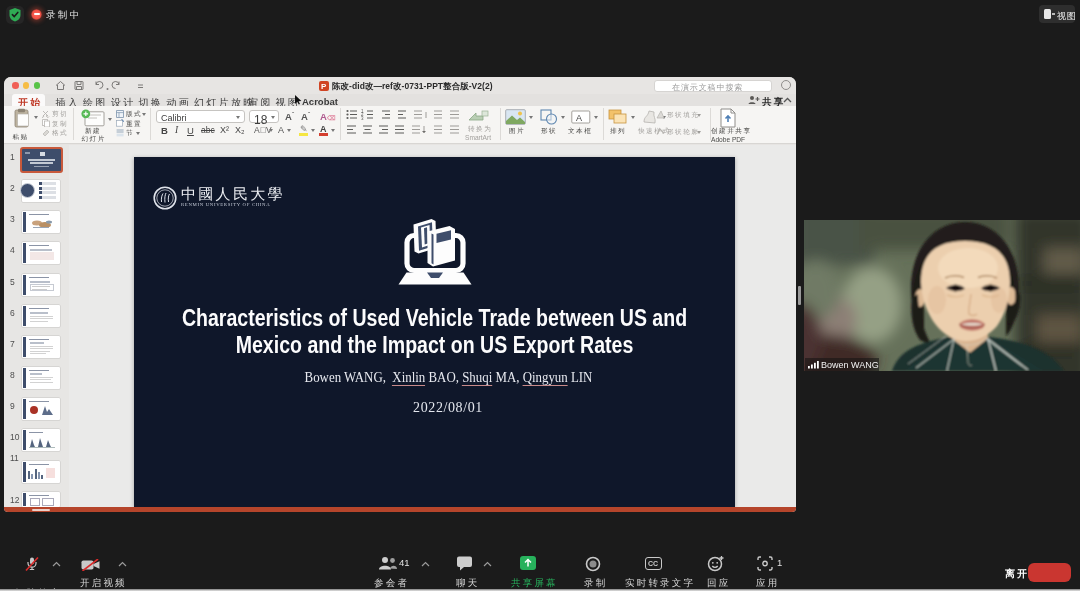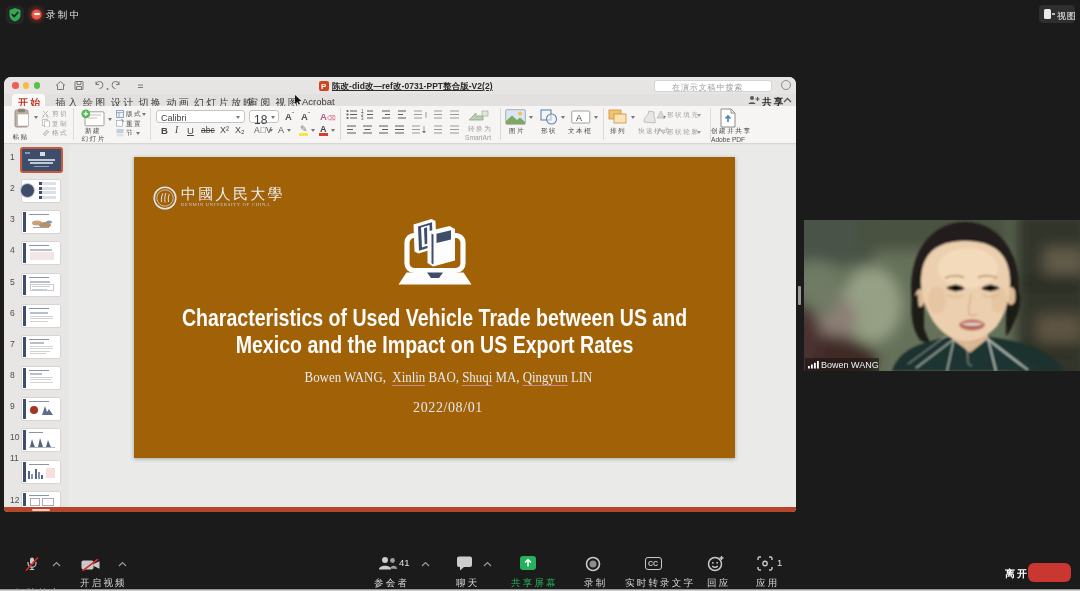--- a/index.html
+++ b/index.html
@@ -50,42 +50,42 @@
         <path d="M22 1.5 V4.5 H26 V1.5 M21.5 9.5 V6.5 H26.5 V9.5"></path>
         <path d="M44.5 8.5 A3.5 3.5 0 1 0 41 4.5 M41 1.5 V4.5 H44"></path>
         <path d="M60.5 8.5 A3.5 3.5 0 1 1 64 4.5 M64 1.5 V4.5 H61"></path>
       </g>
       <circle cx="52.5" cy="9" r="1" fill="#7b7977"></circle>
       <path d="M83 5 h5 M83 7.5 h5" stroke="#7b7977" stroke-width="1"></path>
     </svg>
     
     <div class="abs" style="left:315px;top:3.5px;width:10px;height:10px;background:#d04423;border-radius:2px;"></div>
     <div class="abs" style="left:317px;top:4.5px;font-size:8px;color:#fff;font-weight:bold;">P</div>
-    <div class="abs" style="left:328px;top:4px;font-size:8.5px;color:#2b2b2b;font-weight:bold;white-space:nowrap;letter-spacing:0.05px;text-decoration:underline;">陈改-did改—ref改-0731-PPT整合版-V2(2)</div>
+    <div class="abs" style="left:328px;top:4px;font-size:8.5px;color:#2b2b2b;font-weight:bold;white-space:nowrap;letter-spacing:0.05px;">陈改-did改—ref改-0731-PPT整合版-V2(2)</div>
     
     <div class="abs" style="left:650px;top:3px;width:118px;height:11.5px;background:#fff;border:1px solid #d6d4d2;border-radius:3px;"></div>
     <div class="abs" style="left:668px;top:5px;font-size:8px;color:#9a9a9a;letter-spacing:0.9px;">在演示文稿中搜索</div>
     <div class="abs" style="left:777px;top:3px;width:10px;height:10px;border:1.4px solid #8f8d8b;border-radius:50%;"></div>
 
     
     <div class="abs" style="left:0;top:17px;width:792px;height:11.5px;background:#e3e1df;"></div>
     <div class="abs" style="left:8px;top:17px;width:33px;height:11.5px;background:#fbfafa;border-radius:3px 3px 0 0;"></div>
     <div class="abs" style="left:14px;top:18.5px;font-size:10px;color:#bf3b28;font-weight:bold;letter-spacing:2.3px;">开始</div>
     <div class="abs tab" style="left:51.5px;">插入</div>
     <div class="abs tab" style="left:79px;">绘图</div>
     <div class="abs tab" style="left:107px;">设计</div>
     <div class="abs tab" style="left:134.5px;">切换</div>
     <div class="abs tab" style="left:162.5px;">动画</div>
     <div class="abs tab" style="left:190px;">幻灯片放映</div>
     <div class="abs tab" style="left:244px;">审阅</div>
     <div class="abs tab" style="left:271.5px;">视图</div>
     <svg class="abs" style="left:290px;top:18px" width="8" height="10" viewBox="0 0 8 10">
         <path d="M1 0 L1 9 L3.2 6.8 L4.8 9.6 L6 9 L4.6 6.3 L7.4 6.1 Z" fill="#111"></path>
       </svg>
-    <div class="abs" style="left:298px;top:18.5px;font-size:9.5px;color:#3a3a3a;font-weight:normal;">Acrobat</div>
+    <div class="abs" style="left:298px;top:18.5px;font-size:9.5px;color:#3a3a3a;font-weight:bold;">Acrobat</div>
     
     <svg class="abs" style="left:744px;top:18px" width="12" height="10" viewBox="0 0 12 10">
       <circle cx="4" cy="3" r="2" fill="#5a5856"></circle>
         <path d="M0.5 9 C0.5 6.5 7.5 6.5 7.5 9 Z" fill="#5a5856"></path>
       <path d="M9.5 2 v4 M7.5 4 h4" stroke="#5a5856" stroke-width="1.2"></path>
     </svg>
     <div class="abs" style="left:758px;top:18.5px;font-size:9.5px;color:#2e2e2e;font-weight:bold;letter-spacing:2.3px;">共享</div>
     <svg class="abs" style="left:779px;top:20px" width="9" height="6" viewBox="0 0 9 6">
         <path d="M1 5 L4.5 1.5 L8 5" stroke="#555" stroke-width="1.3" fill="none"></path>
       </svg>
@@ -417,21 +417,21 @@
         <div class="tb" style="height:13px;"></div>
             <div class="tt"></div>
         <div style="position:absolute;left:8px;top:6px;width:10px;height:8px;border:0.5px solid #aab;"></div>
         <div style="position:absolute;left:20px;top:6px;width:12px;height:8px;border:0.5px solid #aab;"></div>
       </div>
     </div>
     
     <div class="abs" id="canvas" style="left:65px;top:68px;width:727px;height:362px;background:#eaeae9;"></div>
 
     
-    <div class="abs" id="slide" style="left:130px;top:80px;width:601px;height:301px;background:#a16207;box-shadow:0 1px 4px rgba(60,60,60,0.4);padding-left:19px;">
+    <div class="abs" id="slide" style="left:130px;top:80px;width:601px;height:350px;background:#0f172a;box-shadow:0 1px 4px rgba(60,60,60,0.4);padding-left:19px;">
 
       <svg class="abs" style="left:19px;top:29px" width="24" height="24" viewBox="0 0 24 24">
         <circle cx="12" cy="12" r="10.8" fill="none" stroke="#dfe3ea" stroke-width="1.6"></circle>
         <circle cx="12" cy="12" r="8.2" fill="none" stroke="#dfe3ea" stroke-width="0.7"></circle>
         <path d="M8.5 16 C8 12 9 9 10 7.5 M12 16.5 C11.5 12 12 9 13 7 M15.5 16 C15 12 15.5 9.5 16.5 8" stroke="#dfe3ea" stroke-width="1" fill="none"></path>
       </svg>
       <div class="abs" style="left:47px;top:28px;font-size:15px;color:#eceef2;letter-spacing:2.3px;">中國人民大學</div>
       <div class="abs" style="left:47px;top:45px;font-size:4.8px;color:#c6ccd8;font-family:'Liberation Serif',serif;letter-spacing:0.65px;">RENMIN UNIVERSITY OF CHINA</div>
 
       <svg class="abs" style="left:264px;top:61px" width="74" height="69" viewBox="0 0 74 69">

